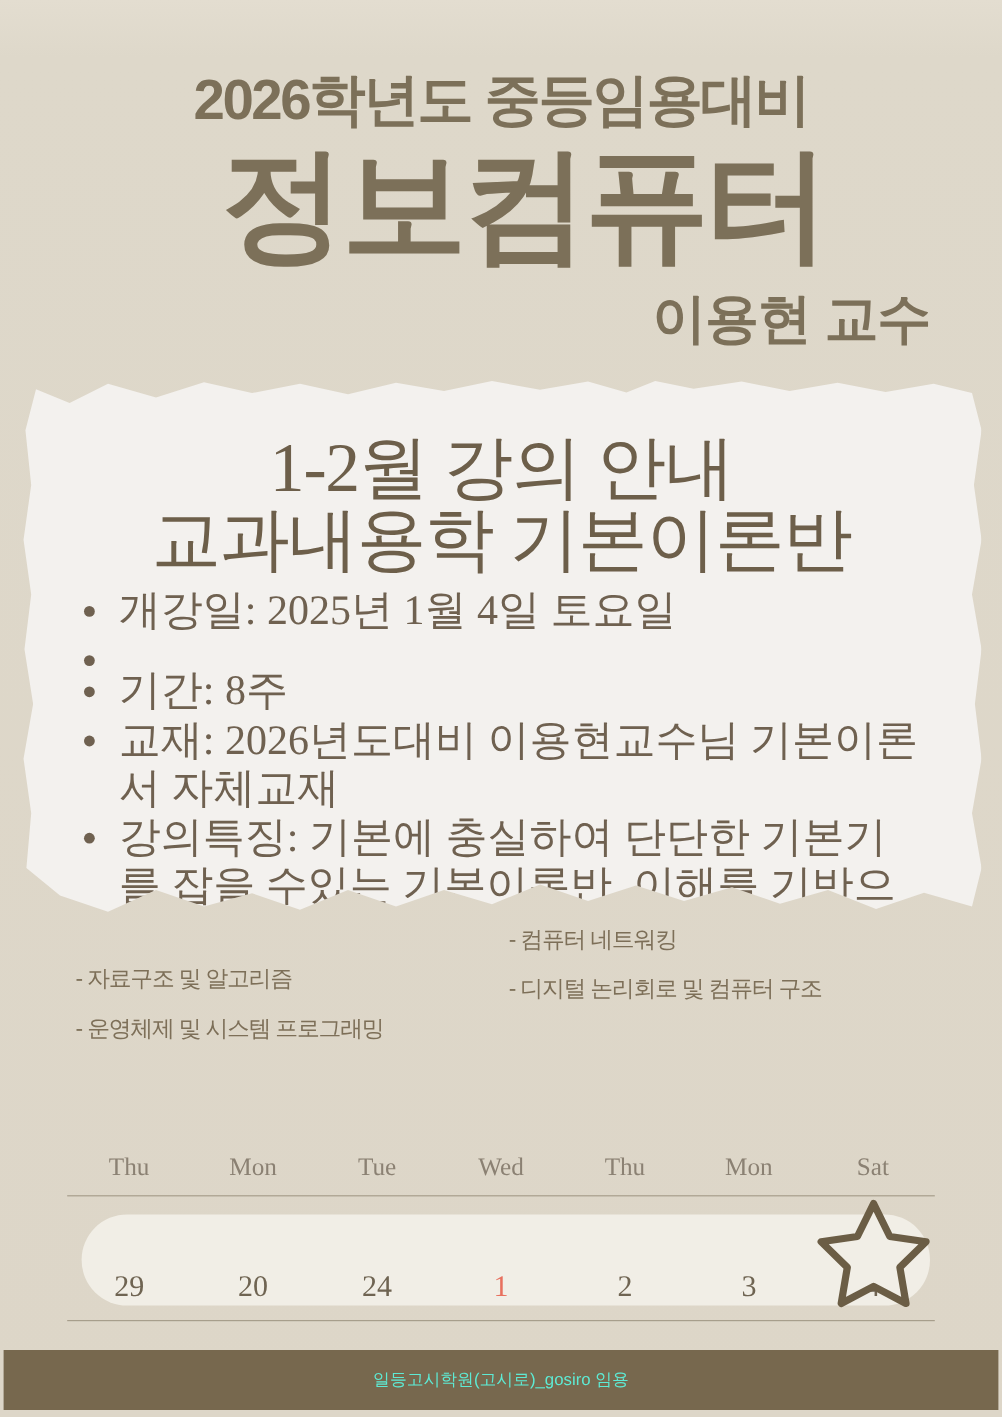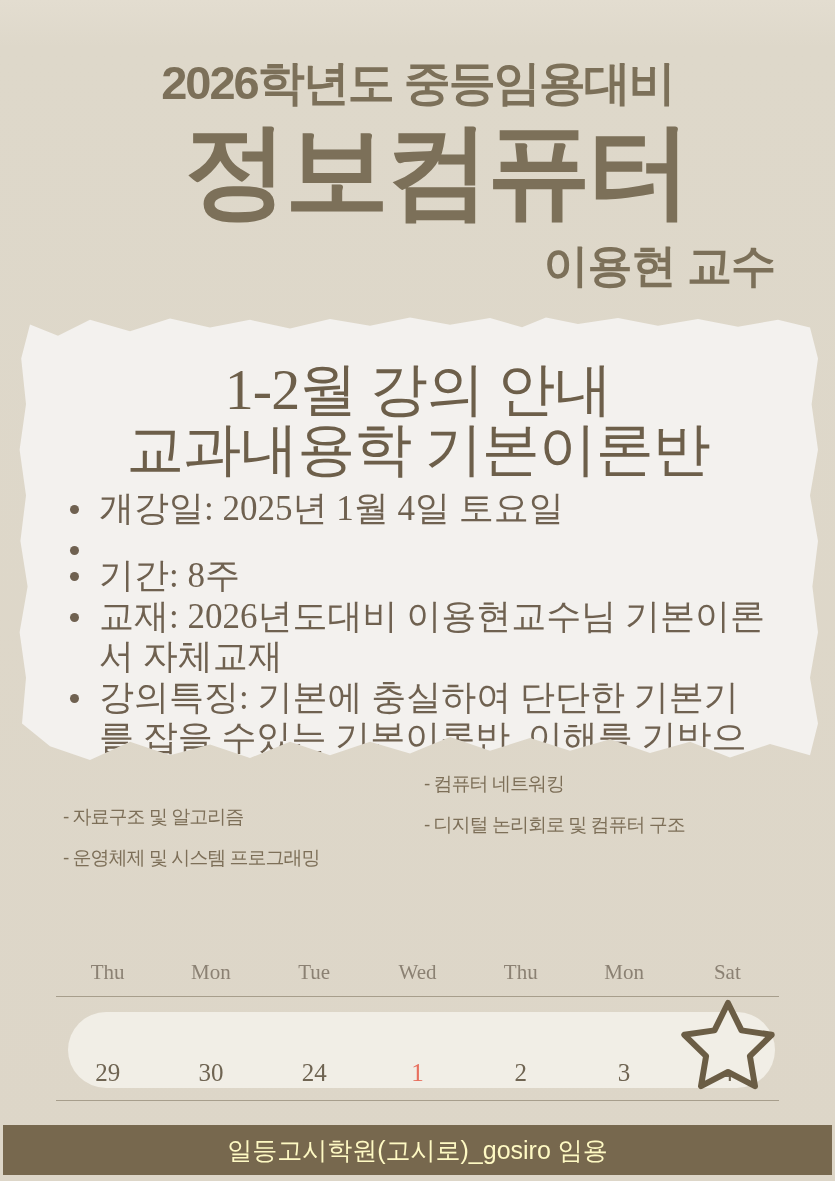--- a/index.html
+++ b/index.html
@@ -112,21 +112,21 @@
     width: 100px; height: 100px;
   }
 
   
   .footer-bar {
     position: absolute; top: 1125px; left: 3px; right: 3px; height: 50px;
     background: #77684e;
     display: flex; align-items: center; justify-content: center;
   }
   .footer-text {
-    font-size: 25px; color: #fef9c3; letter-spacing: 0px;
+    font-size: 14px; color: #5eead4; letter-spacing: 0px;
   }
 </style>
 </head>
 <body>
 
 <div class="poster">
 
   <div class="header-subtitle">2026학년도 중등임용대비</div>
   <div class="header-title">정보컴퓨터</div>
   <div class="header-professor">이용현 교수</div>
@@ -173,21 +173,21 @@
     <span>Tue</span>
     <span>Wed</span>
     <span>Thu</span>
     <span>Mon</span>
     <span>Sat</span>
   </div>
   <div class="cal-rule top"></div>
   <div class="cal-pill"></div>
   <div class="cal-dates">
     <span class="cal-date">29</span>
-    <span class="cal-date">30</span>
+    <span class="cal-date">20</span>
     <span class="cal-date">24</span>
     <span class="cal-date highlight">1</span>
     <span class="cal-date">2</span>
     <span class="cal-date">3</span>
     <span class="cal-date">4</span>
   </div>
   <svg class="cal-star" viewBox="0 0 100 100">
     <path d="M50,6 L63.5,33.4 L93.7,37.8 L71.9,59.1 L77,89.2 L50,75 L23,89.2 L28.1,59.1 L6.3,37.8 L36.5,33.4 Z" fill="#f1eee6" stroke="#6b5d45" stroke-width="6" stroke-linejoin="round" stroke-linecap="round"></path>
   </svg>
   <div class="cal-rule bottom"></div>

